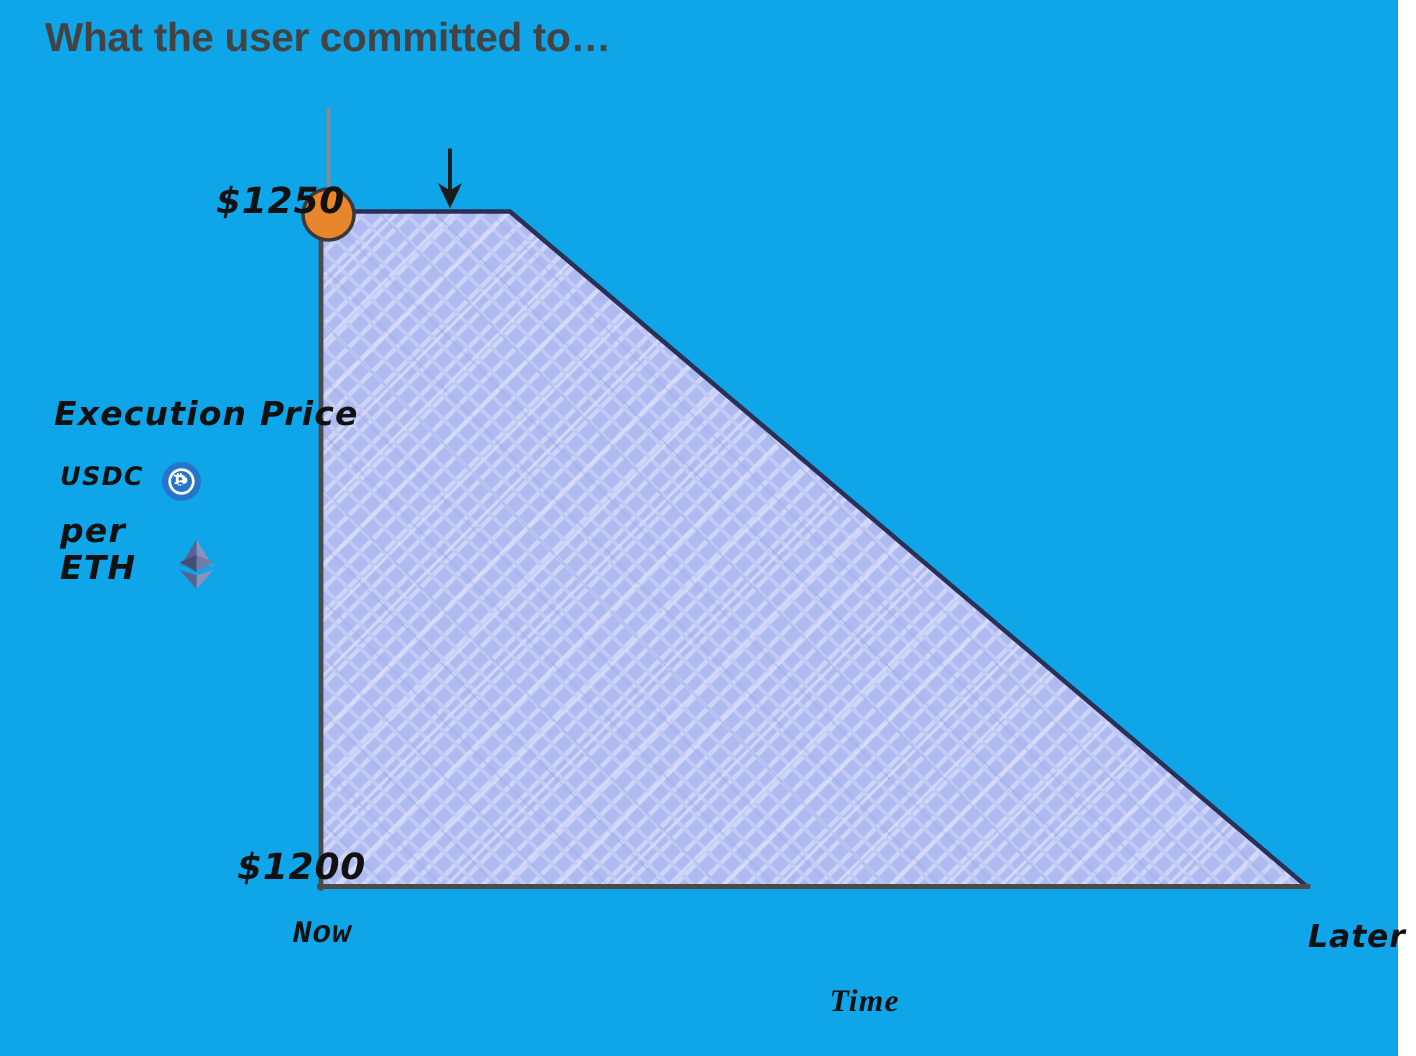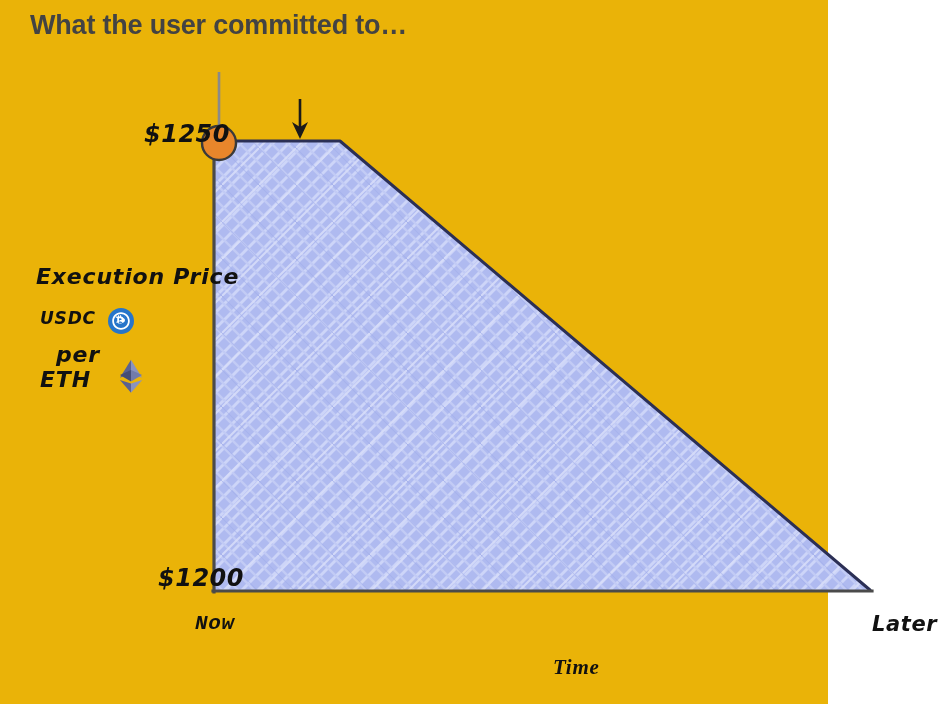--- a/index.html
+++ b/index.html
@@ -11,23 +11,23 @@
     width: 944px;
     height: 704px;
     position: relative;
     overflow: hidden;
     font-family: "Liberation Sans", sans-serif;
   }
 
   #slide {
     position: absolute;
     left: 0; top: 0;
-    width: 828px;
+    width: 932px;
     height: 704px;
-    background: #eab308;
+    background: #0ea5e9;
   }
 
   
   #page-title {
     position: absolute;
     left: 30px;
     top: 10px;
     font-family: "Liberation Sans", sans-serif;
     font-size: 27px;
     font-weight: bold;
@@ -97,21 +97,21 @@
     font-size: 22px;
     letter-spacing: 0.8px;
   }
   #y-axis-unit-usdc {
     left: 40px;
     top: 308px;
     font-size: 17px;
     letter-spacing: 0.8px;
   }
   #y-axis-unit-per {
-    left: 56px;
+    left: 40px;
     top: 342px;
     font-size: 22px;
     letter-spacing: 0.8px;
   }
   #y-axis-unit-eth {
     left: 40px;
     top: 367px;
     font-size: 22px;
     letter-spacing: 0.8px;
   }

